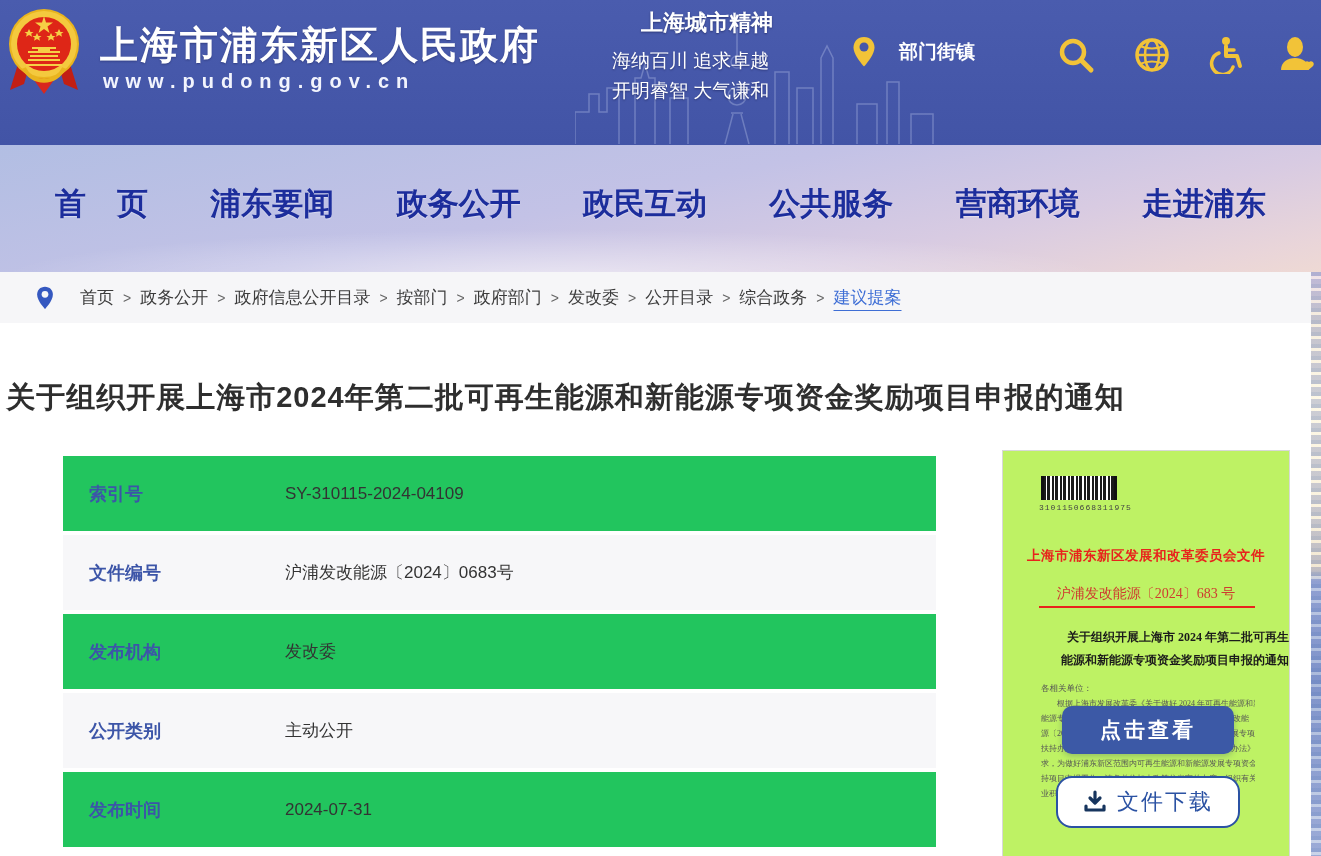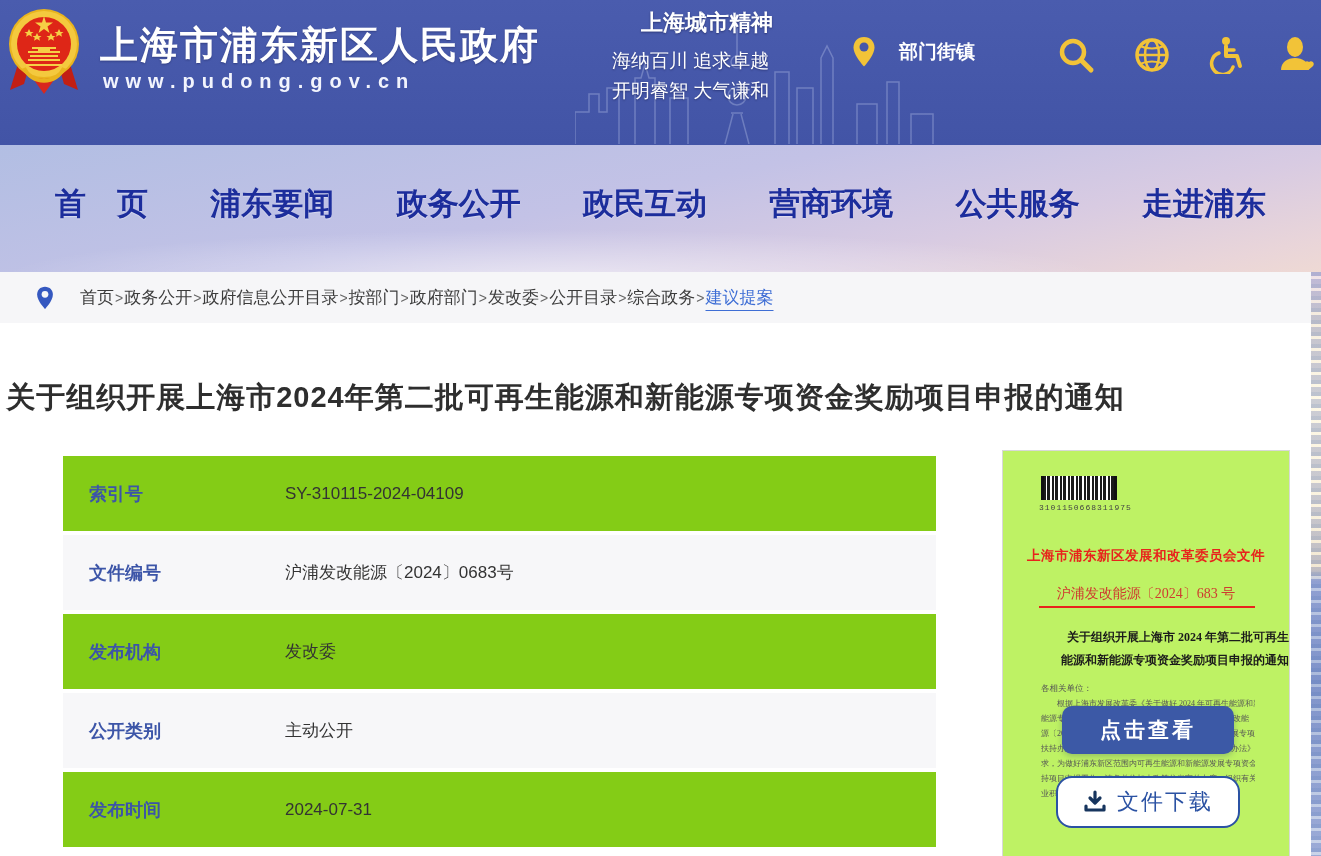--- a/index.html
+++ b/index.html
@@ -32,34 +32,34 @@
          radial-gradient(ellipse 60% 55% at 42% 105%, rgba(255,255,255,.55), rgba(255,255,255,0) 70%),
          linear-gradient(168deg,#b2bee3 0%,#c3c2e6 45%,#d8cbe2 72%,#e9d5d9 92%,#eed9d4 100%);
        display:flex; align-items:center; justify-content:space-between;
        padding:0 55px 10px 55px; }
   .nav-item { font-size:31px; font-weight:bold; color:#1c2d9c; cursor:pointer;
               text-shadow:0 1px 1px rgba(255,255,255,.4); white-space:nowrap; }
 
   
   #breadcrumb-bar { position:absolute; left:0; top:272px; width:1311px; height:51px;
                     background:#f6f6f8; display:flex; align-items:center; padding-left:36px; }
-  #breadcrumb-bar .crumbs { display:flex; align-items:center; margin-left:26px; gap:1px;
+  #breadcrumb-bar .crumbs { display:flex; align-items:center; margin-left:26px; gap:9px;
                             font-size:17px; color:#3c3c3c; }
   .crumb { cursor:pointer; }
   .crumb-sep { color:#666; font-size:14px; }
   .crumb.last { color:#3e6ed5; text-decoration:underline; text-underline-offset:7px;
                 text-decoration-thickness:1px; }
 
   
   #page-title { position:absolute; left:0; top:378px; width:1131px; text-align:center;
                 font-size:29px; font-weight:bold; color:#2e2e2e; letter-spacing:1px; }
 
   #meta-table { position:absolute; left:63px; top:456px; width:873px; }
   .meta-row { display:flex; align-items:center; height:75px; margin-bottom:4px; }
-  .meta-row.odd  { background:#84cc16; }
+  .meta-row.odd  { background:#22c55e; }
   .meta-row.even { background:#f7f7f9; }
   .meta-label { width:222px; padding-left:26px; font-size:18px; font-weight:bold; color:#3c55a8; }
   .meta-value { flex:1; font-size:17px; color:#333; }
 
   
   #preview-panel { position:absolute; left:1002px; top:450px; width:288px; height:482px;
                    background:#bef264; border:1px solid #d8d8d8; }
   #barcode { position:absolute; left:38px; top:25px; width:76px; height:24px;
              background:repeating-linear-gradient(90deg,#1a1a1a 0 2px,#fff 2px 3px,#1a1a1a 3px 6px,#fff 6px 8px);
              border-left:3px solid #111; border-right:3px solid #111; }
@@ -173,22 +173,22 @@
     <path d="M3 34 c0 -8 6.5 -12 14 -12 s14 4 14 12 z" fill="#f2c338"></path>
     <path d="M31 26 c-1.8 -1.8 -4.8 -0.4 -4.8 2 c0 2 2.4 3.6 4.8 5.4 c2.4 -1.8 4.8 -3.4 4.8 -5.4 c0 -2.4 -3 -3.8 -4.8 -2 z" fill="#f2c338"></path>
   </svg>
 </div>
 
 <div id="main-nav">
   <div class="nav-item">首　页</div>
   <div class="nav-item">浦东要闻</div>
   <div class="nav-item">政务公开</div>
   <div class="nav-item">政民互动</div>
+  <div class="nav-item">公共服务</div>
   <div class="nav-item">营商环境</div>
-  <div class="nav-item">公共服务</div>
   <div class="nav-item">走进浦东</div>
 </div>
 
 <div id="breadcrumb-bar">
   <svg width="18" height="26" viewBox="0 0 24 32">
     <path d="M12 1 C5.6 1 1.5 5.8 1.5 11.5 c0 8 10.5 19 10.5 19 s10.5 -11 10.5 -19 C22.5 5.8 18.4 1 12 1 z" fill="#3558c0"></path>
     <circle cx="12" cy="11" r="4.5" fill="#f6f6f8"></circle>
   </svg>
   <div class="crumbs">
     <span class="crumb">首页</span>

